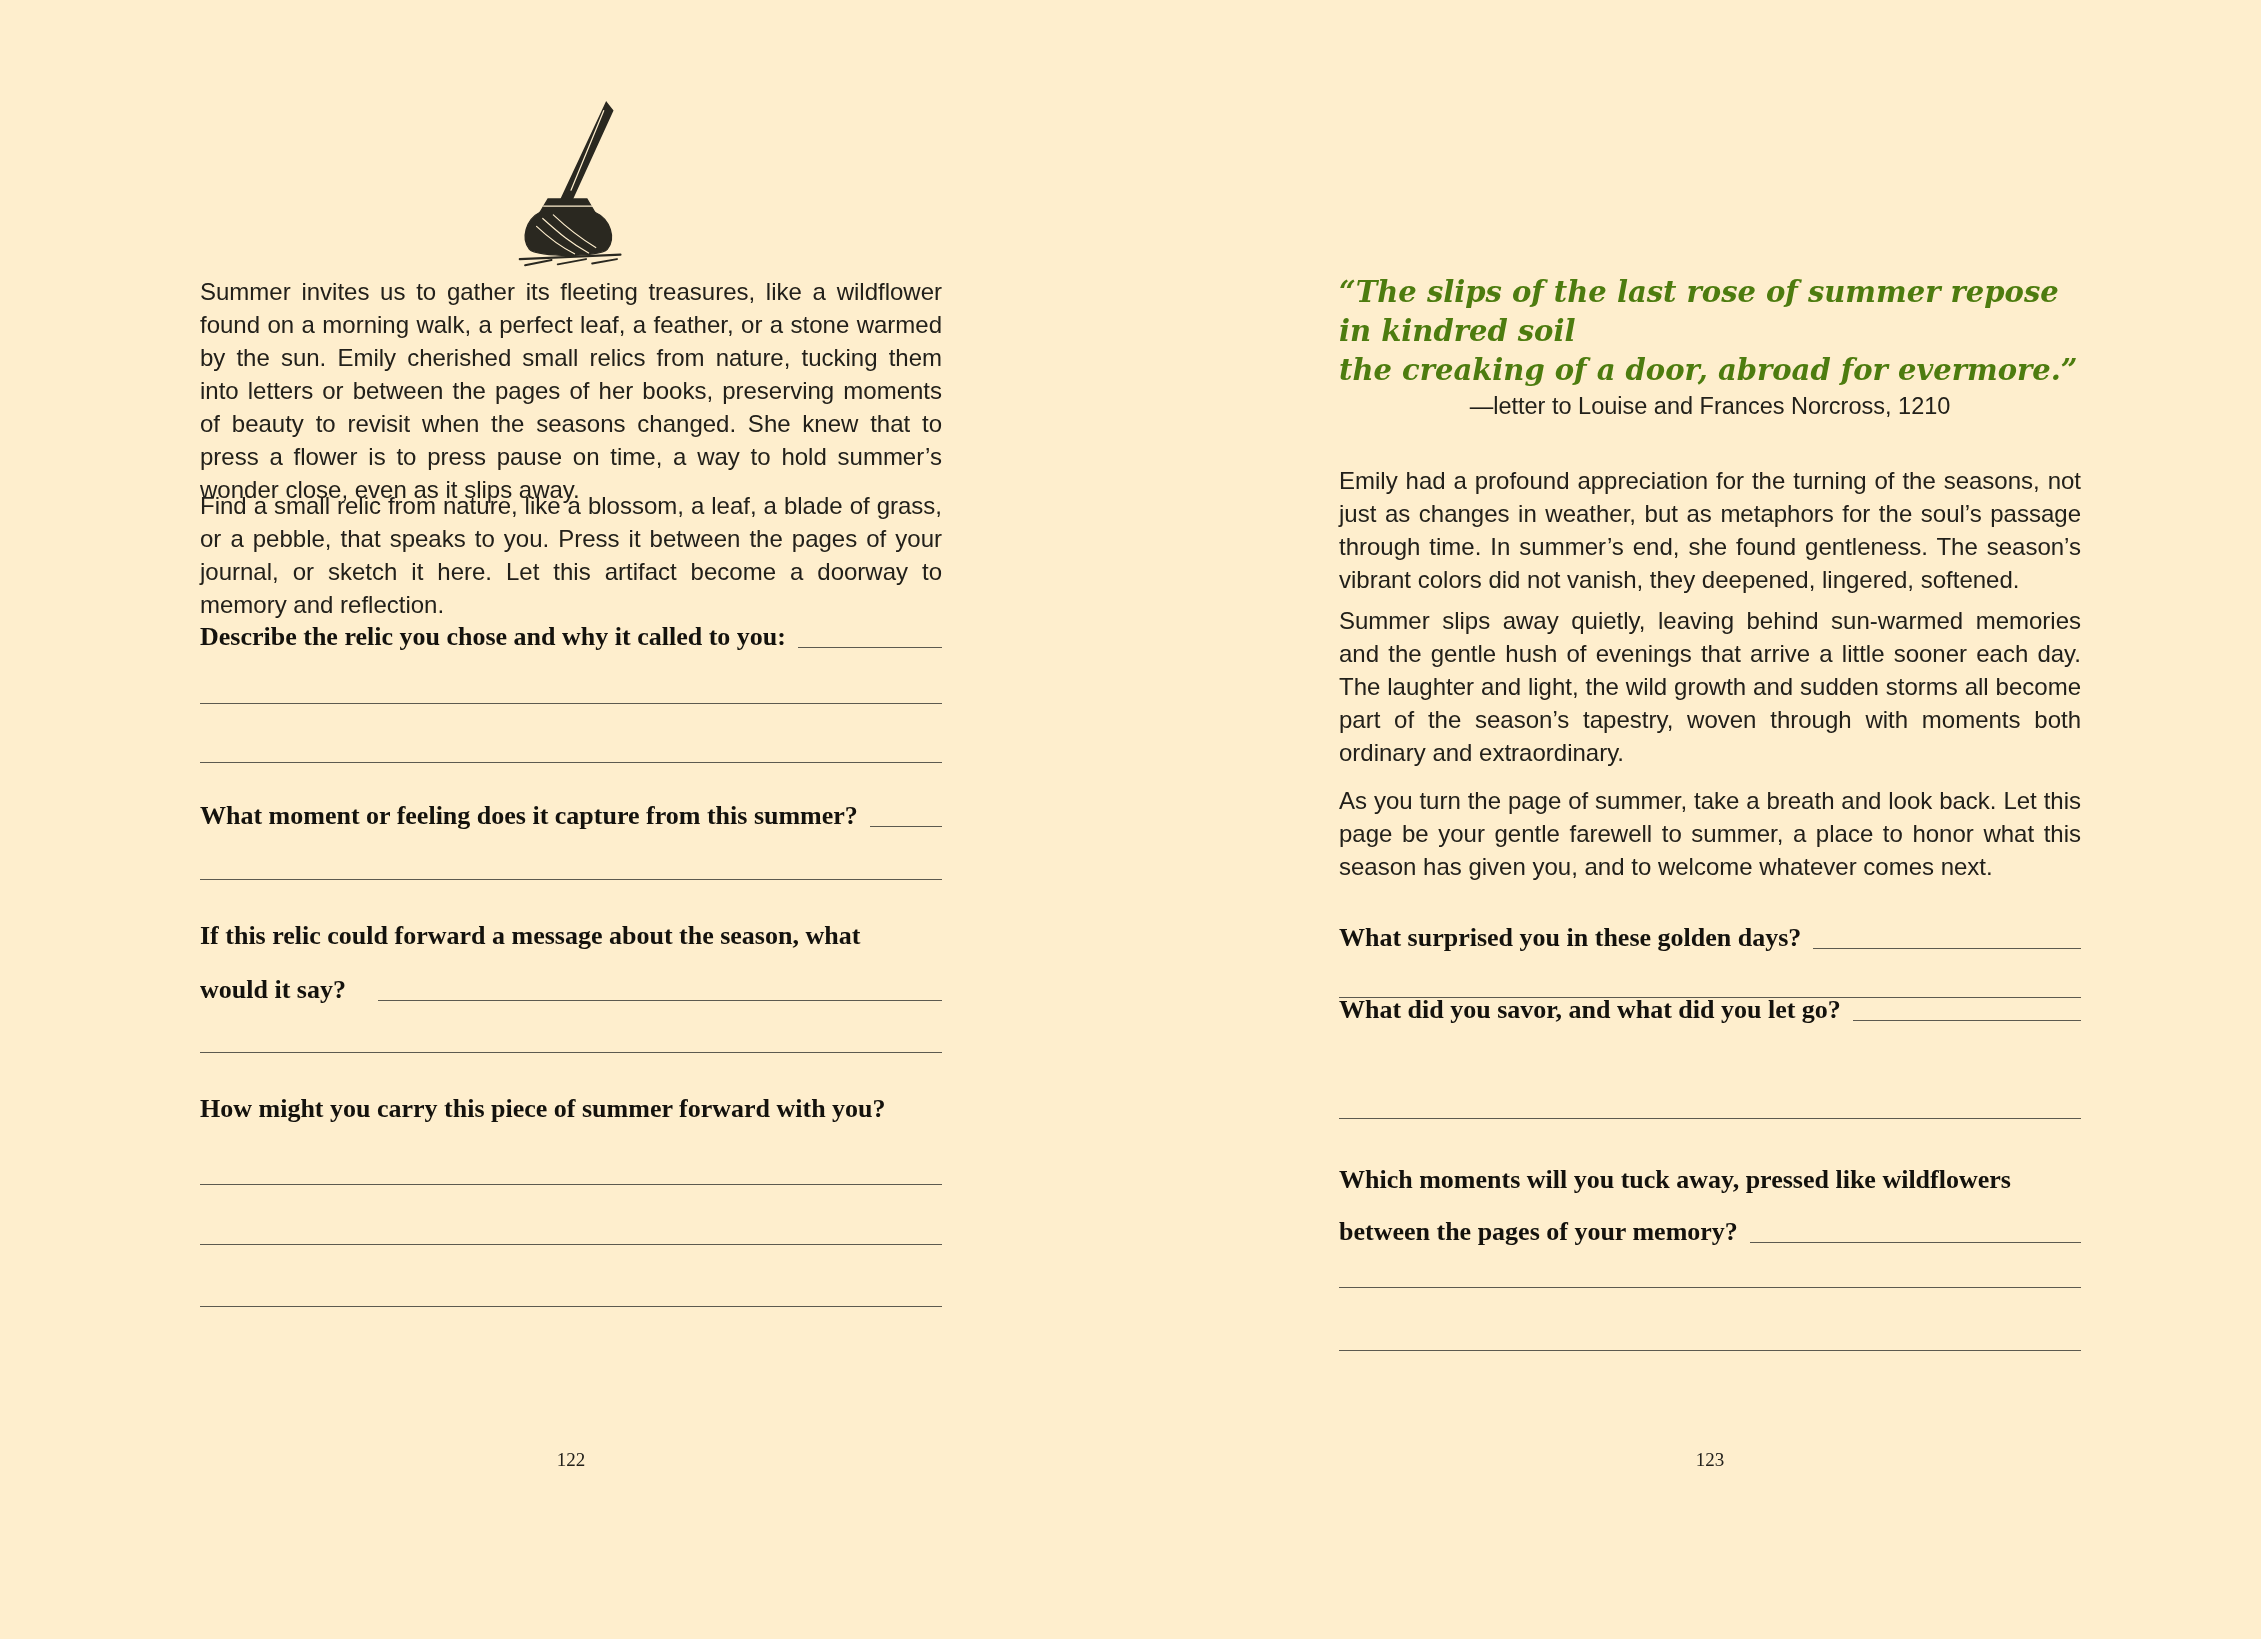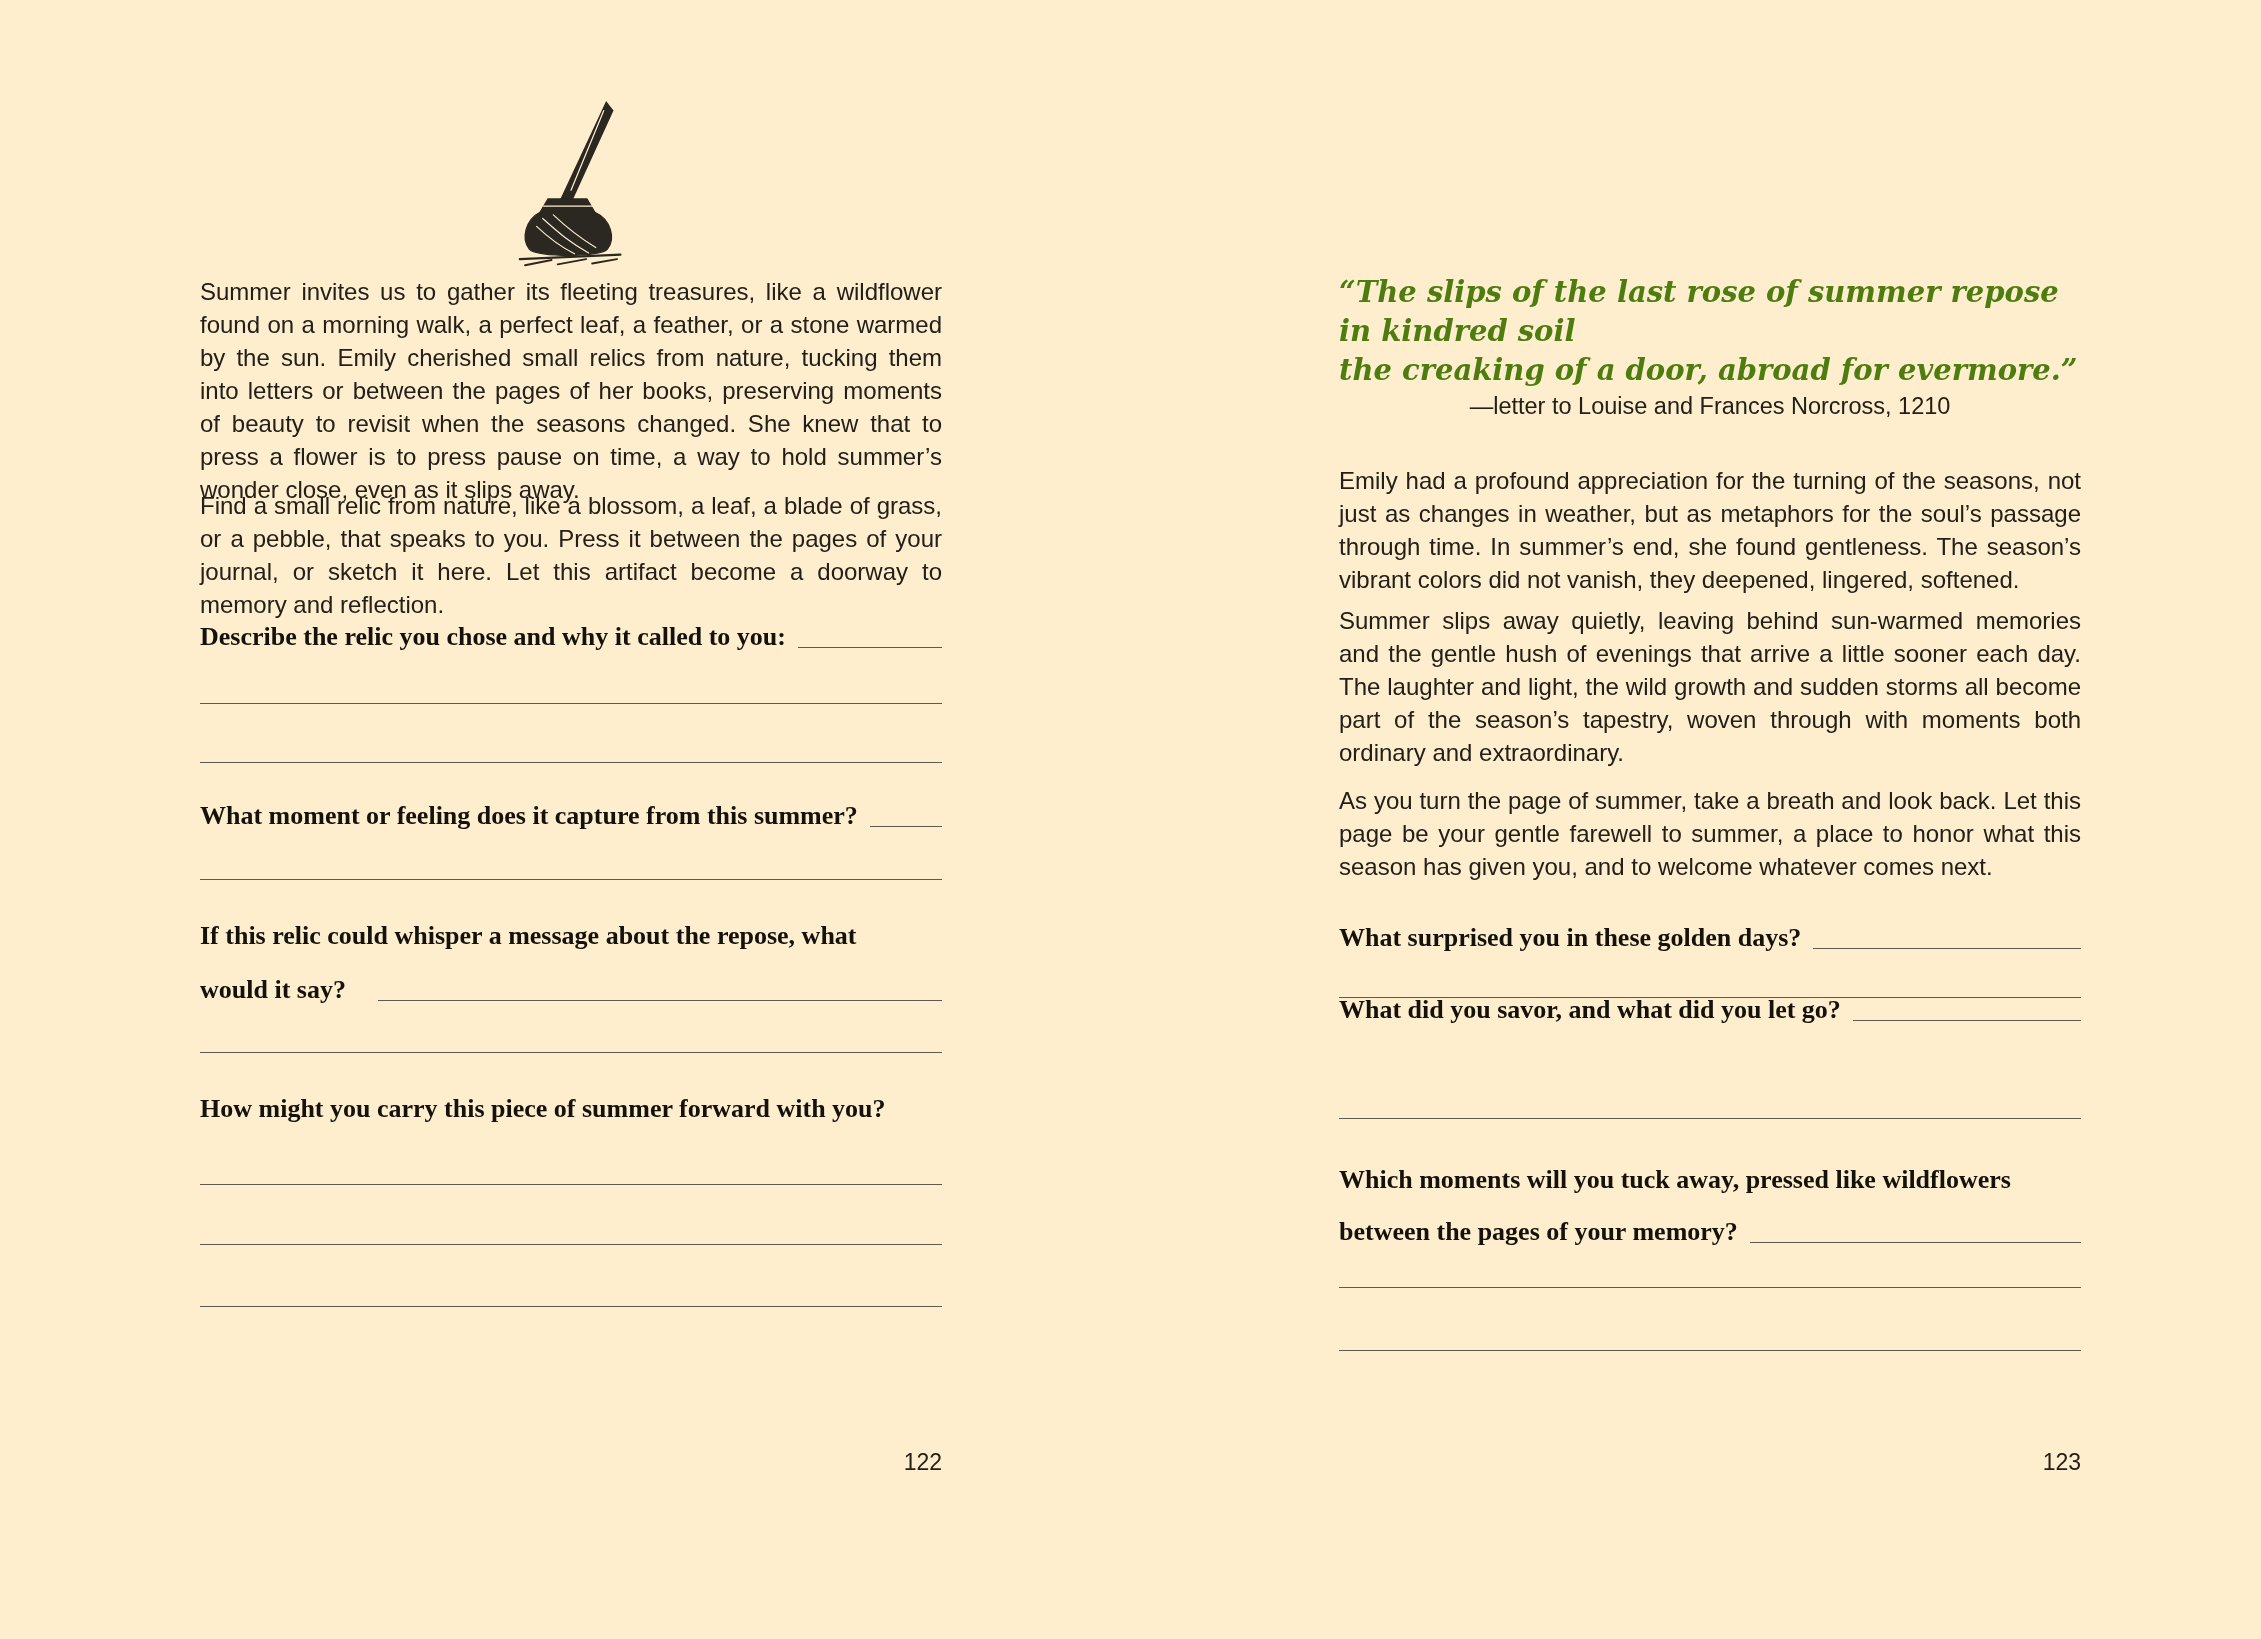--- a/index.html
+++ b/index.html
@@ -56,23 +56,23 @@
     line-height:39px;
     text-align:left;
     color:#4d7c0f;
   }
   .attribution {
     font-size:23.5px;
     text-align:center;
     color:#22201a;
   }
   .pagenum {
-    font-family:Liberation Sans, sans-serif;
-    font-size:23px;
-    text-align:right;
+    font-family:Liberation Serif, serif;
+    font-size:19px;
+    text-align:center;
     color:#22201a;
   }
 </style>
 </head>
 <body>
 
 <div class="page" id="page-left">
 
   <div class="block illustration-wrap" style="top:100px;">
     <svg viewBox="0 0 120 190" width="106" height="168" aria-hidden="true">
@@ -101,21 +101,21 @@
   </div>
   <div class="rule" style="top:703px;"></div>
   <div class="rule" style="top:762px;"></div>
 
   <div class="block prompt prompt-row" style="top:798px;">
     <span class="prompt-text">What moment or feeling does it capture from this summer?</span>
     <span class="fill-line"></span>
   </div>
   <div class="rule" style="top:879px;"></div>
 
-  <div class="block prompt" style="top:918px;">If this relic could whisper a message about the repose, what</div>
+  <div class="block prompt" style="top:918px;">If this relic could forward a message about the season, what</div>
   <div class="block prompt prompt-row" style="top:972px;gap:20px;">
     <span class="prompt-text">would it say?</span>
     <span class="fill-line"></span>
   </div>
   <div class="rule" style="top:1052px;"></div>
 
   <div class="block prompt" style="top:1091px;">How might you carry this piece of summer forward with you?</div>
   <div class="rule" style="top:1184px;"></div>
   <div class="rule" style="top:1244px;"></div>
   <div class="rule" style="top:1306px;"></div>

